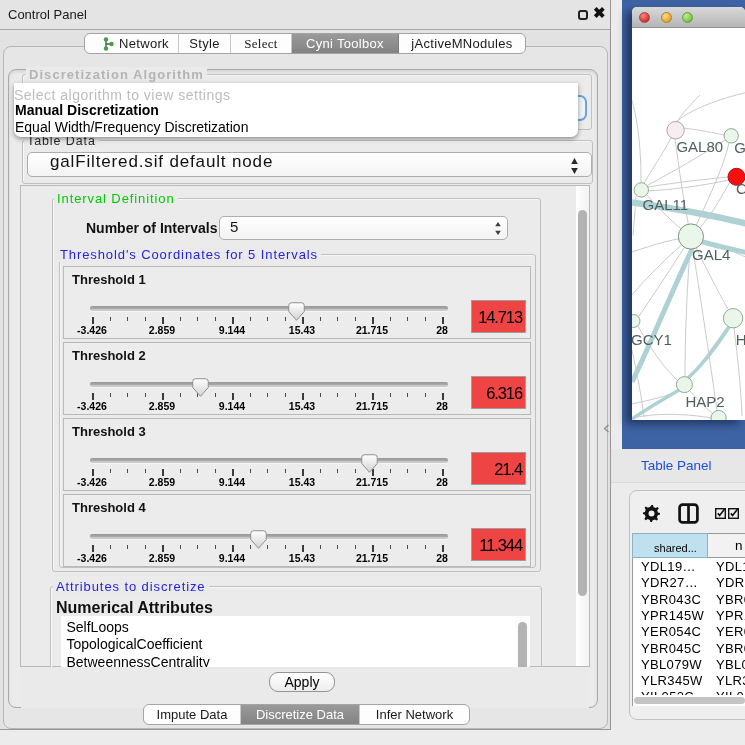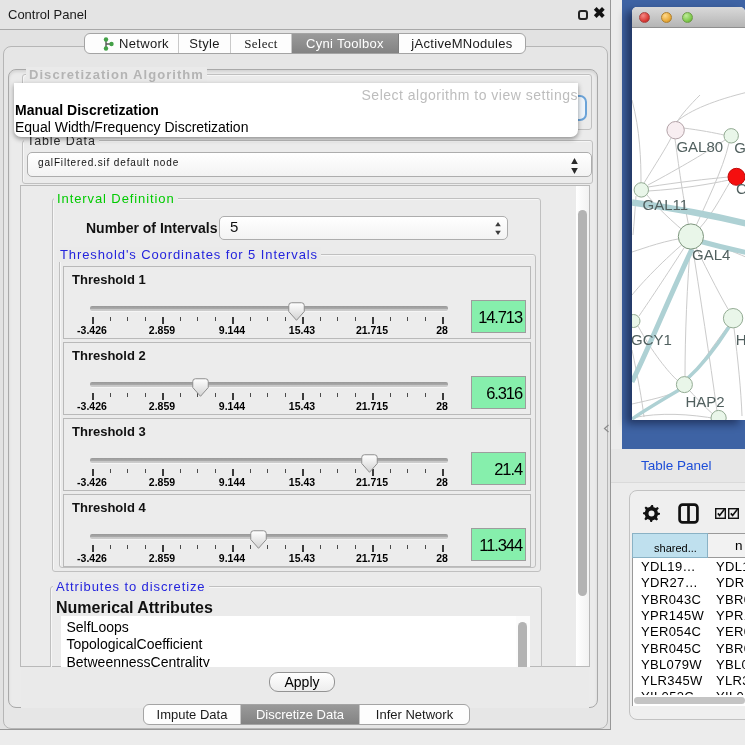--- a/index.html
+++ b/index.html
@@ -39,38 +39,38 @@
 .gtitle { position:absolute; font-size:13px; background:#eaeaea; padding:0 3px; letter-spacing:0.9px; }
 
 
 .combo { position:absolute; background:linear-gradient(#ffffff,#f3f3f3); border:1px solid #adadad; border-radius:5px;
   font-size:14px; color:#111; }
 .combo .tx { position:absolute; left:10px; top:calc(50% - 2.2px); transform:translateY(-50%); white-space:nowrap; }
 
 
 #popup { left:14px; top:83px; width:564px; height:54px; background:#fff; border-radius:0 0 7px 7px;
   box-shadow:0 2px 5px rgba(0,0,0,0.4); font-size:14px; }
-#popup .ghost { position:absolute; left:0; right:0; top:3.5px; text-align:right; color:#bdbdbd; letter-spacing:0.5px; }
+#popup .ghost { position:absolute; left:0; right:0; top:3.5px; text-align:left; color:#bdbdbd; letter-spacing:0.5px; }
 #popup .it1 { position:absolute; left:1px; top:19px; font-weight:bold; color:#000; }
 #popup .it2 { position:absolute; left:1px; top:36px; color:#000; }
 
 
 #scrollpane { left:20px; top:185px; width:570px; height:482px; border:1px solid #b9b9b9; background:#ebebeb; overflow:hidden; }
 #vscroll { left:576px; top:186px; width:13px; height:480px; background:linear-gradient(90deg,#ffffff,#f2f2f2); }
 #vthumb { left:578px; top:210px; width:9px; height:386px; background:#b3b3b3; border-radius:5px; }
 
 
 .tpanel { position:absolute; left:63px; width:468px; height:73px; border:1px solid #b9b9b9; background:#ececec; }
 .tpanel .tt { position:absolute; left:8px; top:5px; font-size:13px; font-weight:bold; color:#111; }
 .track { position:absolute; left:26px; top:39px; width:358px; height:5px; border-radius:2px;
   background:linear-gradient(#989898 0%,#a8a8a8 50%,#c6c6c6 55%,#cdcdcd 100%); box-shadow:0 1px 0 #f5f5f5; }
 .thumb { position:absolute; top:35px; width:17px; height:19px; }
 .slabels { position:absolute; left:0; top:56.5px; width:468px; height:13px; font-size:10.5px; font-weight:bold; color:#000; }
 .slabels span { position:absolute; transform:translateX(-50%); }
-.vbox { position:absolute; left:407px; top:33px; width:55px; height:33px; background:#86efac;
+.vbox { position:absolute; left:407px; top:33px; width:55px; height:33px; background:#ef4444;
   border:1.7px solid #9d9d9d; font-size:16.5px; letter-spacing:-1.1px; color:#000; text-align:right; line-height:33px; padding-right:3px; }
 
 
 #attrlist { left:61px; top:616px; width:455px; height:51px; background:#fff; font-size:14px; color:#000; padding-top:2.5px; }
 #attrlist div { padding-left:5.5px; height:17.5px; line-height:17.5px; }
 #listsbar { left:516px; top:616px; width:14px; height:51px; background:#fcfcfc; }
 #listthumb { left:518px; top:622px; width:9px; height:45px; background:#b3b3b3; border-radius:5px 5px 0 0; }
 
 
 #applyBtn { left:269px; top:672px; width:66px; height:20px; background:linear-gradient(#ffffff,#ededed);
@@ -125,21 +125,21 @@
 </div>
 
 <div class="group" style="left:22px; top:74px; width:570px; height:56px;"></div>
 <div class="gtitle" style="left:26px; top:67px; color:#b4b4b4; font-weight:bold; letter-spacing:1.05px;">Discretization Algorithm</div>
 
 <div class="abs" style="left:570px; top:95px; width:17px; height:26px; background:#eef4fa; border:2.5px solid #6ba3d8; border-radius:7px;"></div>
 
 <div class="group" style="left:22px; top:140px; width:571px; height:44px;"></div>
 <div class="gtitle" style="left:24px; top:134px; color:#2a2a2a; font-size:12.5px;">Table Data</div>
 <div class="combo" style="left:27px; top:152px; width:565px; height:25px;">
-  <span class="tx" style="font-size:10px; letter-spacing:0.85px;">galFiltered.sif default node</span>
+  <span class="tx" style="font-size:17px; letter-spacing:0.85px;margin-left:12px;">galFiltered.sif default node</span>
   <svg style="position:absolute; right:13px; top:4.5px; width:7px; height:16px;" viewBox="0 0 7 16">
     <path d="M3.5 0 L6.8 6 L0.2 6 Z" fill="#2a2a2a"></path>
       <path d="M3.5 16 L6.8 10 L0.2 10 Z" fill="#2a2a2a"></path>
   </svg>
 </div>
 
 <div class="abs" id="scrollpane"></div>
 
 <div class="group" style="left:52px; top:198px; width:489px; height:374px;"></div>
 <div class="gtitle" style="left:54px; top:191px; color:#00cb00;">Interval Definition</div>

